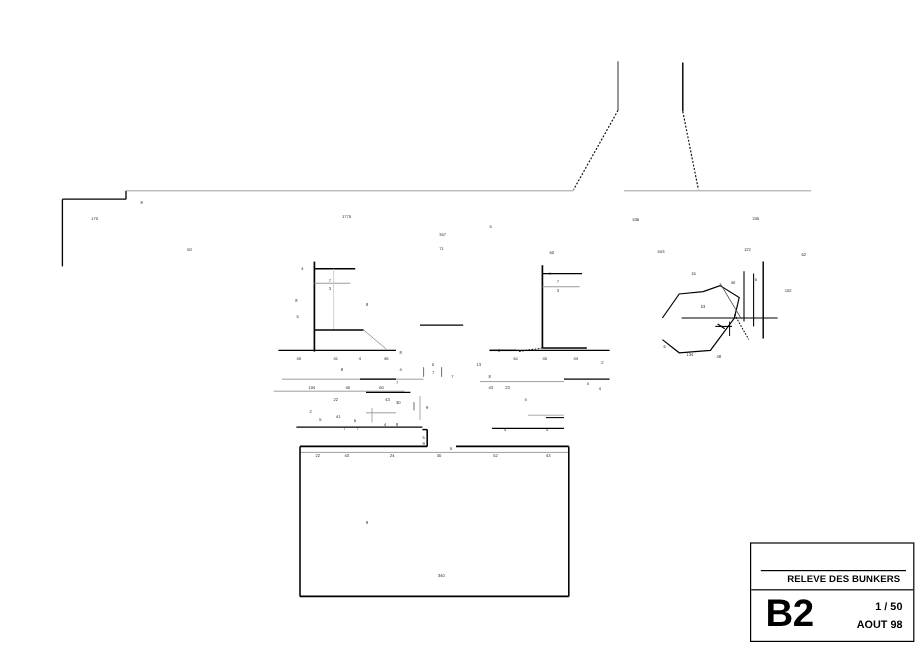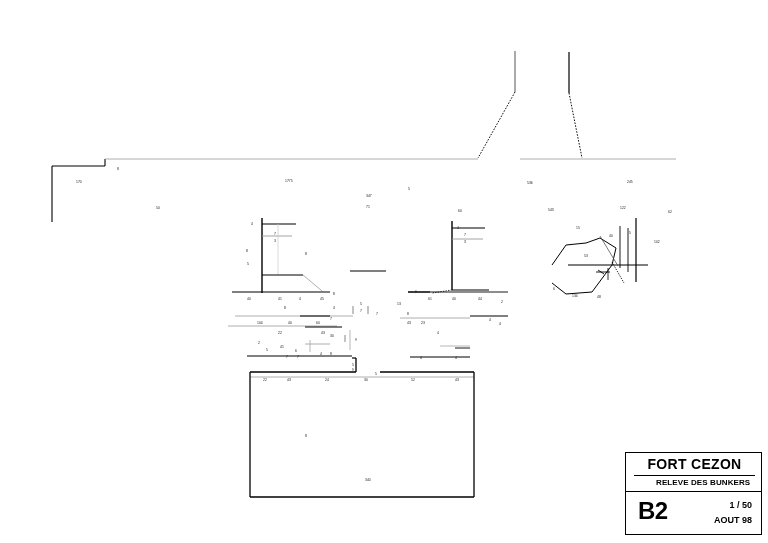--- a/index.html
+++ b/index.html
@@ -18,21 +18,21 @@
     text-align:center;font-size:14px;font-weight:bold;letter-spacing:.3px;
     white-space:nowrap;
   }
   #tb-rule{position:absolute;left:8px;top:22px;width:121px;height:1px;background:#000;}
   #tb-sub{
     position:absolute;left:8px;top:25px;width:125px;
     font-size:8px;font-weight:bold;letter-spacing:.1px;white-space:nowrap;padding-left:22px;
   }
   #tb-rule2{position:absolute;left:0px;top:38px;width:135px;height:1px;background:#000;}
   #tb-sheet{
-    position:absolute;left:12px;top:43px;font-size:24px;font-weight:bold;
+    position:absolute;left:12px;top:43px;font-size:32px;font-weight:bold;
     line-height:30px;letter-spacing:-.5px;
   }
   #tb-scale{
     position:absolute;right:9px;top:47px;font-size:9px;font-weight:bold;
     text-align:center;white-space:nowrap;
   }
   #tb-date{
     position:absolute;right:9px;top:62px;font-size:9px;font-weight:bold;
     text-align:center;white-space:nowrap;
   }
@@ -212,21 +212,20 @@
       <div class="dim" style="left: 325px; top: 378px;">24</div>
       <div class="dim" style="left: 364px; top: 378px;">30</div>
       <div class="dim" style="left: 411px; top: 378px;">52</div>
       <div class="dim" style="left: 455px; top: 378px;">43</div>
       <div class="dim" style="left: 375px; top: 372px;">5</div>
       <div class="dim" style="left: 305px; top: 434px;">8</div>
       <div class="dim" style="left: 365px; top: 478px;">340</div>
     </div>
 
   <div id="title-block">
-    <div id="tb-name">FORT CEZON</div>
     <div id="tb-rule"></div>
     <div id="tb-sub">RELEVE DES BUNKERS</div>
     <div id="tb-rule2"></div>
     <div id="tb-sheet">B2</div>
     <div id="tb-scale">1 / 50</div>
     <div id="tb-date">AOUT 98</div>
   </div>
 
 </div>
 

